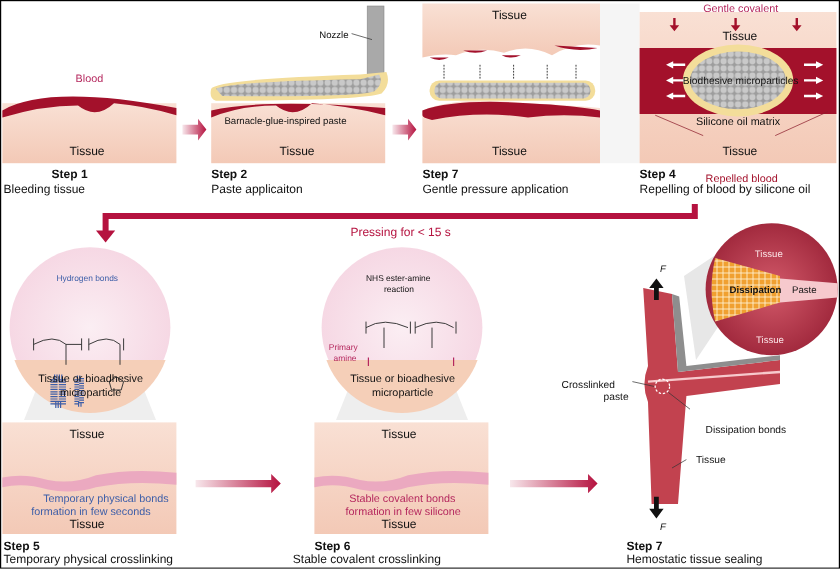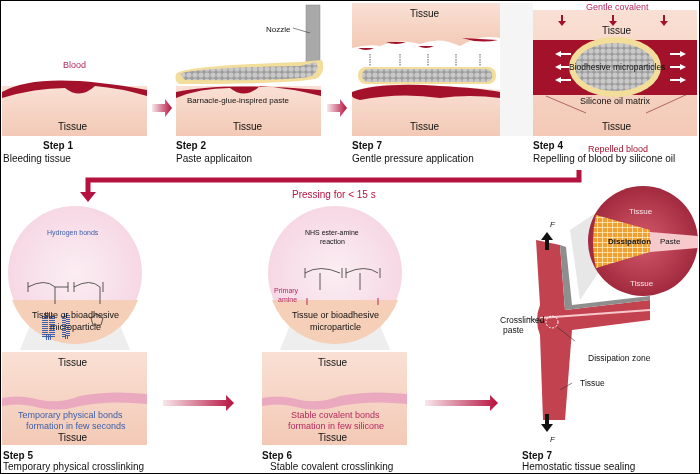--- a/index.html
+++ b/index.html
@@ -186,42 +186,42 @@
 <div class="lbl" style="left:588px;top:107px;font-size:9px;color:#a3112b;margin-top:36px;">Repelled blood</div>
 <div class="lbl" style="left:602px;top:121px;">Tissue</div>
 <div class="cap step" style="left:533px;top:140px;">Step 4</div>
 <div class="cap" style="left:533px;top:153px;">Repelling of blood by silicone oil</div>
 
 <div class="lbl" style="left:292px;top:189px;color:#b5123f;">Pressing for &lt; 15 s</div>
 
 <div class="lbl" style="left:47px;top:227px;font-size:7px;color:#3d5ea8;">Hydrogen bonds</div>
 <div class="lbl" style="left:17px;top:309px;width:117px;text-align:center;font-size:9px;">Tissue or bioadhesive microparticle</div>
 <div class="lbl" style="left:58px;top:357px;">Tissue</div>
-<div class="lbl" style="left:18px;top:409px;color:#3d5ea8;font-size:9px;">Temporary physical bonds</div>
+<div class="lbl" style="left:36px;top:409px;color:#3d5ea8;font-size:9px;">Temporary physical bonds</div>
 <div class="lbl" style="left:26px;top:420px;color:#3d5ea8;font-size:9px;">formation in few seconds</div>
 <div class="lbl" style="left:58px;top:432px;">Tissue</div>
 <div class="cap step" style="left:3px;top:450px;">Step 5</div>
 <div class="cap" style="left:3px;top:461px;">Temporary physical crosslinking</div>
 
 <div class="lbl" style="left:305px;top:227px;font-size:7px;">NHS ester-amine</div>
 <div class="lbl" style="left:320px;top:236px;font-size:7px;">reaction</div>
 <div class="lbl" style="left:274px;top:285px;font-size:7px;color:#b5285e;">Primary</div>
 <div class="lbl" style="left:278px;top:294px;font-size:7px;color:#b5285e;">amine</div>
 <div class="lbl" style="left:277px;top:309px;width:117px;text-align:center;font-size:9px;">Tissue or bioadhesive microparticle</div>
 <div class="lbl" style="left:318px;top:357px;">Tissue</div>
 <div class="lbl" style="left:291px;top:409px;color:#b5285e;font-size:9px;">Stable covalent bonds</div>
 <div class="lbl" style="left:288px;top:420px;color:#b5285e;font-size:9px;">formation in few silicone</div>
 <div class="lbl" style="left:318px;top:432px;">Tissue</div>
 <div class="cap step" style="left:262px;top:450px;">Step 6</div>
-<div class="cap" style="left:270px;top:461px;">Stable covalent crosslinking</div>
+<div class="cap" style="left:244px;top:461px;">Stable covalent crosslinking</div>
 
 <div class="lbl" style="left:550px;top:219px;font-style:italic;font-size:8px;">F</div>
 <div class="lbl" style="left:550px;top:434px;font-style:italic;font-size:8px;">F</div>
-<div class="lbl" style="left:500px;top:314px;font-size:8.5px;">Crosslinked</div>
+<div class="lbl" style="left:468px;top:314px;font-size:8.5px;">Crosslinked</div>
 <div class="lbl" style="left:503px;top:324px;font-size:8.5px;">paste</div>
-<div class="lbl" style="left:588px;top:352px;font-size:8.5px;">Dissipation zone</div>
+<div class="lbl" style="left:588px;top:352px;font-size:8.5px;">Dissipation bonds</div>
 <div class="lbl" style="left:580px;top:377px;font-size:8.5px;">Tissue</div>
 <div class="lbl" style="left:629px;top:206px;font-size:8px;color:#fbe3e6;">Tissue</div>
 <div class="lbl" style="left:608px;top:236px;font-size:8px;font-weight:bold;">Dissipation</div>
 <div class="lbl" style="left:660px;top:236px;font-size:8px;">Paste</div>
 <div class="lbl" style="left:630px;top:278px;font-size:8px;color:#fbe3e6;">Tissue</div>
 <div class="cap step" style="left:522px;top:450px;">Step 7</div>
 <div class="cap" style="left:522px;top:461px;">Hemostatic tissue sealing</div>
 
 </body></html>

